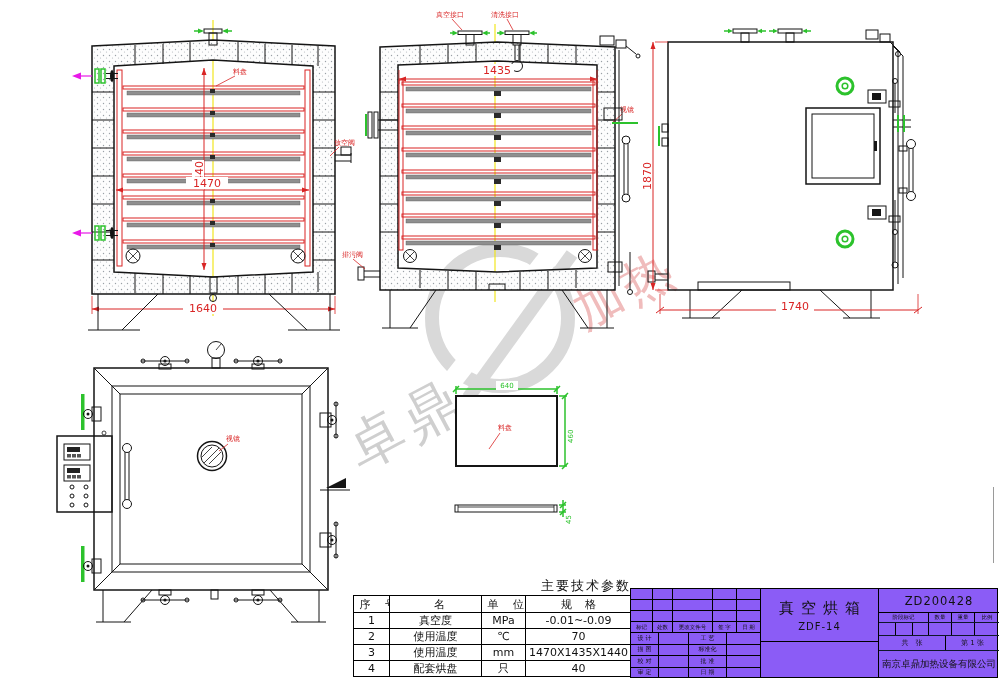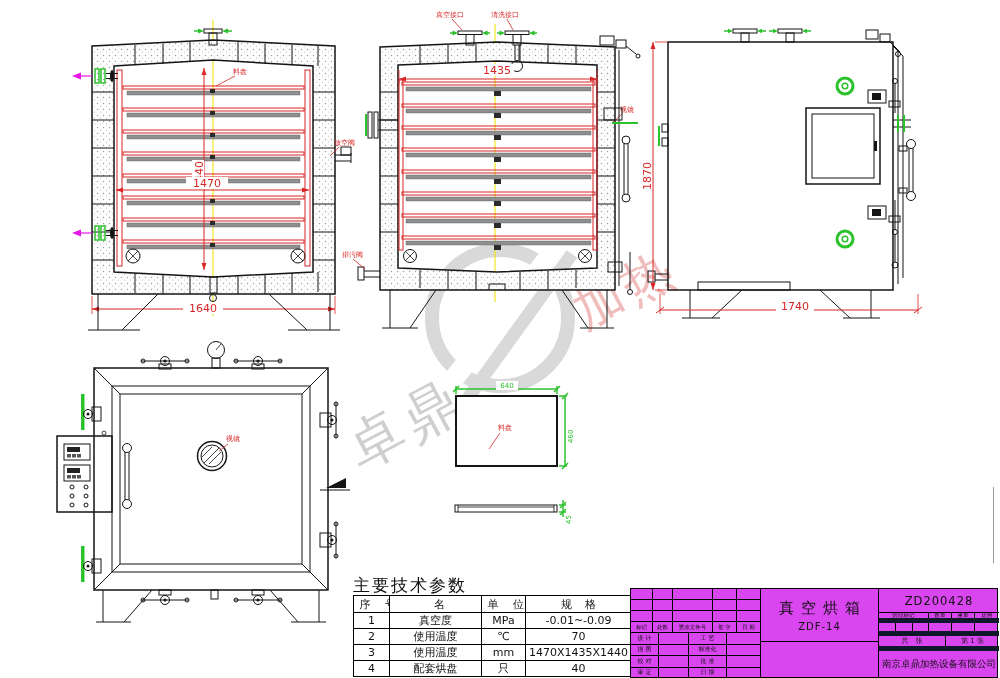--- a/index.html
+++ b/index.html
@@ -2,44 +2,44 @@
 <html><head>
 <meta charset="utf-8">
 <style>
   html,body{margin:0;padding:0;background:#fff;}
   *{box-sizing:border-box;}
   .canvas{position:relative;width:1000px;height:678px;background:#fff;overflow:hidden;
           font-family:"DejaVu Sans","Liberation Sans",sans-serif;}
   svg text{font-family:"DejaVu Sans","Liberation Sans",sans-serif;}
   
   .ptwrap{position:absolute;left:353px;top:576px;width:278px;}
-  .pt-title{text-align:left;font-size:17px;color:#111;letter-spacing:2px;height:19px;line-height:19px;}
+  .pt-title{text-align:right;font-size:13px;color:#111;letter-spacing:2px;height:19px;line-height:19px;}
   table.pt{border-collapse:collapse;width:278px;table-layout:fixed;}
   table.pt th,table.pt td{border:1px solid #000;font-weight:normal;color:#111;
      font-size:11px;text-align:center;height:16px;padding:0;overflow:hidden;white-space:nowrap;}
   table.pt th{height:17px;}
   .c-no{width:36px;}.c-name{width:92px;margin-top:24px;}.c-unit{width:44px;}.c-spec{width:106px;}
   .sp1{letter-spacing:.5em;text-indent:.5em;}
   .sp3{letter-spacing:4em;text-indent:4em;}
   .sp2{letter-spacing:1.2em;text-indent:1.2em;}
   
-  .tb{position:absolute;left:630px;top:588px;width:368px;height:90px;border:1.5px solid #000;background:#d946ef;color:#111;}
+  .tb{position:absolute;left:630px;top:588px;width:368px;height:90px;border:1.5px solid #000;background:#8b5cf6;color:#111;}
   .tb .cell{border-right:1px solid #000;border-bottom:1px solid #000;display:flex;align-items:center;justify-content:center;overflow:hidden;white-space:nowrap;}
   .tb-left{position:absolute;left:0;top:0;width:130px;height:100%;}
   .rev{position:absolute;left:0;top:0;width:130px;height:44px;display:grid;
        grid-template-columns:22px 20px 40px 24px 24px;grid-template-rows:11px 11px 11px 11px;font-size:5.5px;}
   .sig{position:absolute;left:0;top:44px;width:130px;height:46px;display:grid;
        grid-template-columns:28px 30px 38px 34px;grid-template-rows:11.5px 11.5px 11.5px 11.5px;font-size:6px;}
   .tb-center{position:absolute;left:130px;top:0;width:118px;height:100%;border-right:1px solid #000;}
   .tb-name{height:53px;border-bottom:1px solid #000;display:flex;flex-direction:column;align-items:center;justify-content:center;}
   .tb-prod{font-size:15px;letter-spacing:7px;text-indent:7px;}
   .tb-model{font-size:10px;letter-spacing:1px;margin-top:3px;}
   .tb-heat{height:35px;display:flex;align-items:center;justify-content:center;font-size:10.5px;}
   .tb-right{position:absolute;left:248px;top:0;width:120px;height:100%;}
-  .tbr-row{display:flex;border-bottom:5px solid #0f172a;}
+  .tbr-row{display:flex;border-bottom:1px solid #0f172a;}
   .tbr1{height:24px;align-items:center;justify-content:flex-end;font-size:11.5px;display:flex;letter-spacing:1px;}
   .tbr2{height:10px;font-size:5.5px;}
   .tbr3{height:13px;font-size:5.5px;}
   .tbr4{height:15px;font-size:7px;}
   .tbr5{height:26px;display:flex;align-items:center;justify-content:center;font-size:9.5px;border-bottom:none;text-align:center;}
   .tbr-row>div{border-right:1px solid #000;display:flex;align-items:center;justify-content:center;overflow:hidden;white-space:nowrap;}
   .tbr-row>div:last-child{border-right:none;}
 </style>
 </head>
 <body>

